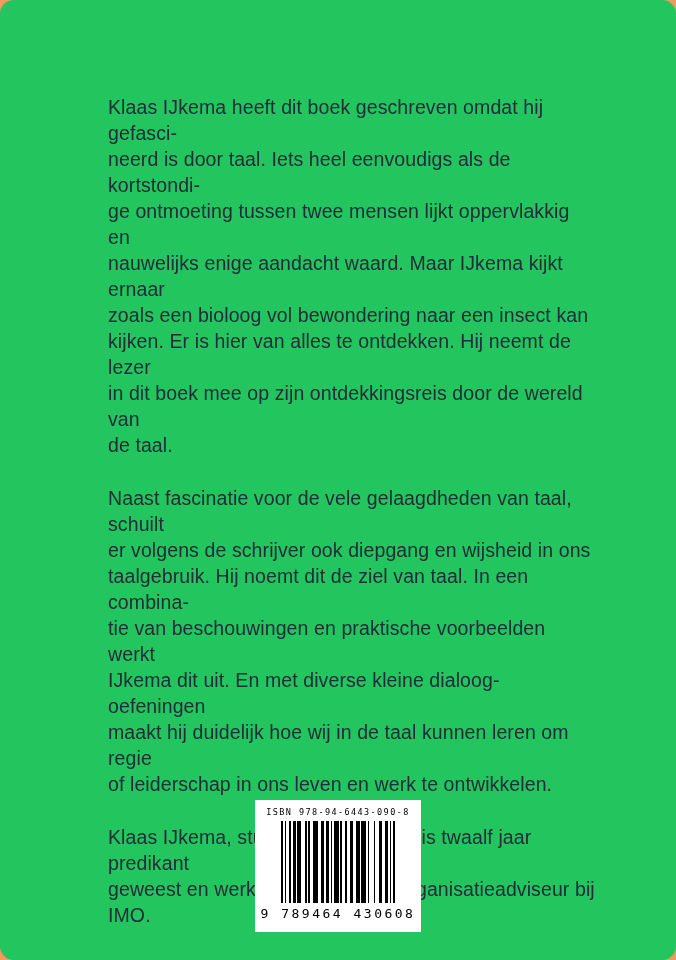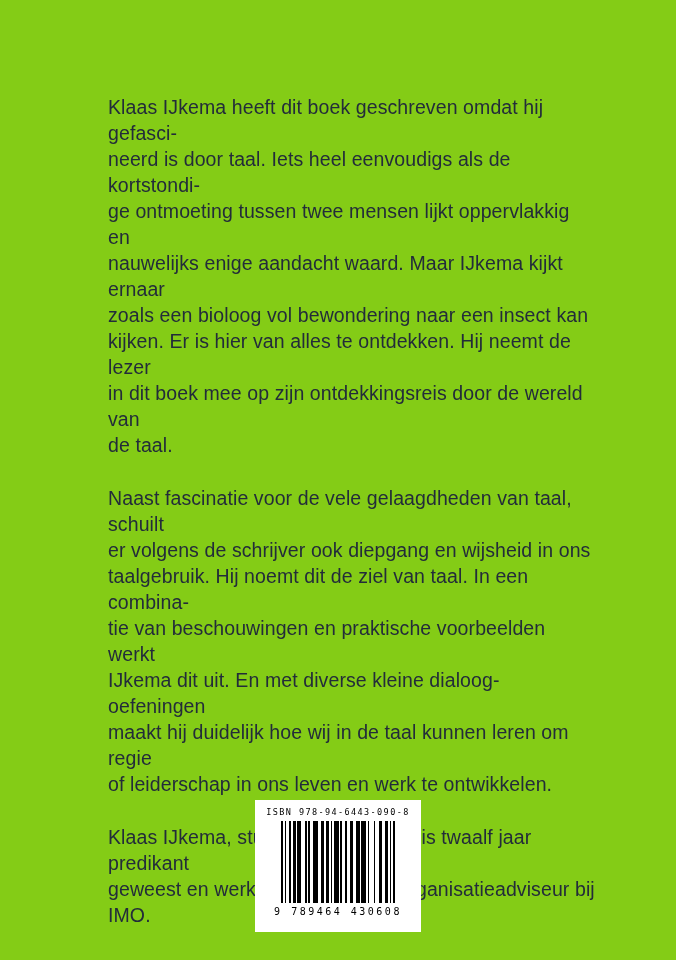--- a/index.html
+++ b/index.html
@@ -10,21 +10,22 @@
     width: 676px;
     height: 960px;
     position: relative;
     background: #f09a5f;
     font-family: "Liberation Sans", sans-serif;
     overflow: hidden;
   }
   .back-cover {
     position: absolute;
     inset: 0;
-    background: #84cc16;
+    background: #22c55e;
+    border-radius: 14px;
   }
   .blurb {
     position: absolute;
     left: 108px;
     top: 94px;
     width: 488px;
     color: #232c3a;
     font-size: 19.5px;
     line-height: 26px;
     font-weight: 400;
@@ -63,21 +64,21 @@
     display: flex;
     align-items: stretch;
     justify-content: center;
   }
   .bars .bar {
     height: 100%;
   }
   .bars .bar.black { background: #000; }
   .bars .bar.white { background: #fff; }
   .ean-number {
-    font-size: 10px;
+    font-size: 13px;
     letter-spacing: 2.5px;
     color: #000000;
     margin-top: 3px;
     font-family: "DejaVu Sans Mono", monospace;
     white-space: nowrap;
   }
 </style>
 </head>
 <body>
 

